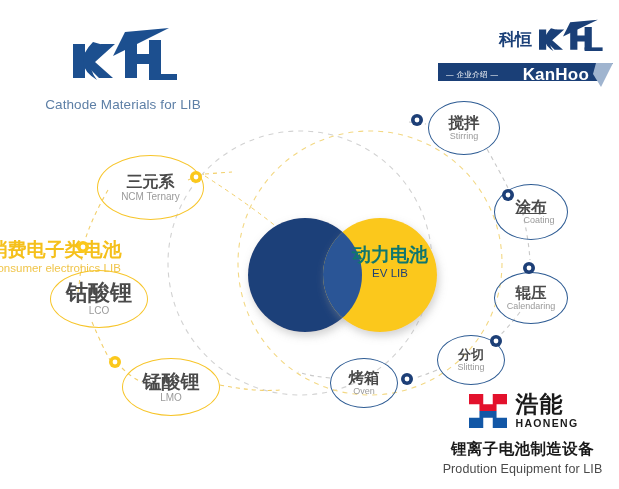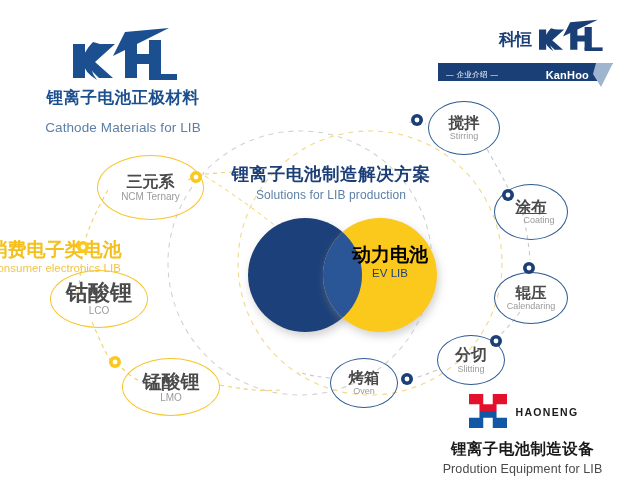--- a/index.html
+++ b/index.html
@@ -34,38 +34,38 @@
     transform:skewX(-8px);margin-bottom:3px;
   }
   .brand-right .kh-mark2{width:72px;height:36px;display:block;}
   .ribbon{position:absolute;left:0;top:42px;width:175px;height:30px;}
   .ribbon-text{
     position:absolute;top:47px;left:0;width:175px;height:20px;
     display:flex;align-items:center;justify-content:space-between;
     padding:0 10px 0 8px;box-sizing:border-box;pointer-events:none;
   }
   .ribbon-cn{font-size:7.5px;color:#ffffff;letter-spacing:.4px;white-space:nowrap;}
-  .ribbon-en{font-size:11px;font-weight:bold;color:#ffffff;letter-spacing:.2px;margin-right:14px;}
+  .ribbon-en{font-size:17px;font-weight:bold;color:#ffffff;letter-spacing:.2px;margin-right:14px;}
 
   
   .center-title{position:absolute;left:216px;top:162px;width:230px;text-align:center;}
   .center-title .cn{
     font-size:17.5px;font-weight:bold;color:#1d3f77;letter-spacing:.6px;white-space:nowrap;
   }
   .center-title .en{
     font-size:12px;color:#5d7fa6;margin-top:2px;letter-spacing:.1px;white-space:nowrap;
   }
   .venn-label{position:absolute;text-align:center;white-space:nowrap;}
   .venn-label .cn{font-size:19px;font-weight:bold;line-height:1.15;}
   .venn-label .en{font-size:11.5px;line-height:1.2;margin-top:1px;}
   .venn-left-label{left:-90px;top:239px;width:290px;}
   .venn-left-label .cn{color:#f5c01b;}
   .venn-left-label .en{color:#f0c54a;}
   .venn-right-label{left:330px;top:244px;width:120px;}
-  .venn-right-label .cn{color:#000000;}
+  .venn-right-label .cn{color:#0f766e;}
   .venn-right-label .en{color:#1d3f77;font-weight:normal;}
 
   
   .node{position:absolute;text-align:right;box-sizing:border-box;
         display:flex;flex-direction:column;align-items:center;justify-content:center;}
   .node .cn{font-weight:bold;line-height:1;white-space:nowrap;}
   .node .en{line-height:1;white-space:nowrap;margin-top:2px;}
 
   .node-y{border:1.6px solid #f7c52a;border-radius:50%;background:rgba(255,255,255,0.0);}
   .node-y .cn{color:#4a4a4a;}
@@ -130,21 +130,20 @@
   </svg>
 
   <div class="brand-left">
     <svg class="kh-mark" viewBox="0 0 120 58">
       <path d="M62 6 L106 2 L50 30 Z" fill="#1c4f8f"></path>
       <path d="M10 18 L22 18 L22 32 L38 18 L52 18 L32 36 L50 52 L36 52 L22 38 L22 52 L10 52 Z" fill="#1c4f8f"></path>
       <path d="M62 14 L74 14 L74 28 L86 28 L86 14 L98 14 L98 52 L86 52 L86 38 L74 38 L74 52 L62 52 Z" fill="#1c4f8f"></path>
       <path d="M30 16 Q8 38 34 54 Q18 34 44 20 Z" fill="#1c4f8f"></path>
       <rect x="86" y="48" width="28" height="6" fill="#1c4f8f"></rect>
     </svg>
-    <div class="cn">锂离子电池正极材料</div>
     <div class="en">Cathode Materials for LIB</div>
   </div>
 
   <div class="brand-right">
     <div class="kr-top">
       <span class="kr-cn">科恒</span>
       <svg class="kh-mark2" viewBox="0 0 120 58">
         <path d="M62 6 L108 2 L50 30 Z" fill="#1a3f77"></path>
         <path d="M10 18 L22 18 L22 32 L38 18 L52 18 L32 36 L50 52 L36 52 L22 38 L22 52 L10 52 Z" fill="#1a3f77"></path>
         <path d="M62 14 L74 14 L74 28 L86 28 L86 14 L98 14 L98 52 L86 52 L86 38 L74 38 L74 52 L62 52 Z" fill="#1a3f77"></path>
@@ -155,24 +154,20 @@
     <svg class="ribbon" viewBox="0 0 175 30">
       <path d="M0 3 L160 3 L175 3 L160 21 L0 21 Z" fill="#1a3f77"></path>
       <path d="M158 3 L175 3 L163 27 L155 14 Z" fill="#9fb4cf"></path>
     </svg>
     <div class="ribbon-text">
       <span class="ribbon-cn">— 企业介绍 —</span>
       <span class="ribbon-en">KanHoo</span>
     </div>
   </div>
 
-  <div class="center-title">
-    <div class="cn">锂离子电池制造解决方案</div>
-    <div class="en">Solutions for LIB production</div>
-  </div>
 
   <div class="venn-label venn-left-label">
     <div class="cn">消费电子类电池</div>
     <div class="en">Consumer electronics LIB</div>
   </div>
   <div class="venn-label venn-right-label">
     <div class="cn">动力电池</div>
     <div class="en">EV LIB</div>
   </div>
 
@@ -197,21 +192,21 @@
       </div>
       <div class="node node-b" style="left: 494px; top: 184px; width: 74px; height: 56px;">
         <div class="cn" style="font-size: 15.5px; text-decoration: underline;">涂布</div>
         <div class="en" style="font-size: 9px; padding-left: 16px;">Coating</div>
       </div>
       <div class="node node-b" style="left: 494px; top: 272px; width: 74px; height: 52px;">
         <div class="cn" style="font-size: 15.5px;">辊压</div>
         <div class="en" style="font-size: 9px;">Calendaring</div>
       </div>
       <div class="node node-b" style="left: 437px; top: 335px; width: 68px; height: 50px;">
-        <div class="cn" style="font-size: 16px;">分切</div>
+        <div class="cn" style="font-size: 13px;">分切</div>
         <div class="en" style="font-size: 9px;">Slitting</div>
       </div>
       <div class="node node-b" style="left: 330px; top: 358px; width: 68px; height: 50px;">
         <div class="cn" style="font-size: 15.5px;">烤箱</div>
         <div class="en" style="font-size: 9px;">Oven</div>
       </div>
     </div>
   <svg id="dots-svg" style="position:absolute;left:0;top:0;width:619px;height:489px;pointer-events:none;" viewBox="0 0 619 489">
       <g>
         <circle cx="196" cy="177" r="6" fill="#fbc81c"></circle>
@@ -247,20 +242,21 @@
       </g>
     </svg>
 
   <div class="brand-bottom">
     <div class="hn-row">
       <svg class="hn-mark" viewBox="0 0 44 40">
         <path d="M2 2 L17 2 L17 13 L27 13 L27 2 L42 2 L42 13 L31 13 L31 20 L13 20 L13 13 L2 13 Z" fill="#e3112c"></path>
         <path d="M2 38 L17 38 L17 27 L27 27 L27 38 L42 38 L42 27 L31 27 L31 20 L13 20 L13 27 L2 27 Z" fill="#1257a6"></path>
       </svg>
       <div class="hn-words">
+        <div class="hn-cn">浩能</div>
         <div class="hn-en">HAONENG</div>
       </div>
     </div>
     <div class="cn2">锂离子电池制造设备</div>
     <div class="en2">Prodution Equipment for LIB</div>
   </div>
 
 </div>
 
 </body></html>

